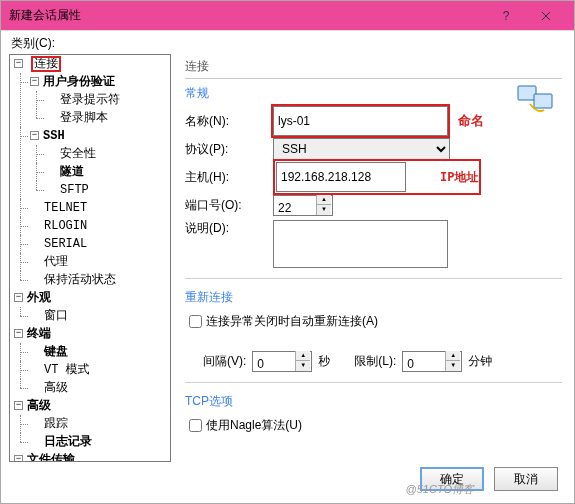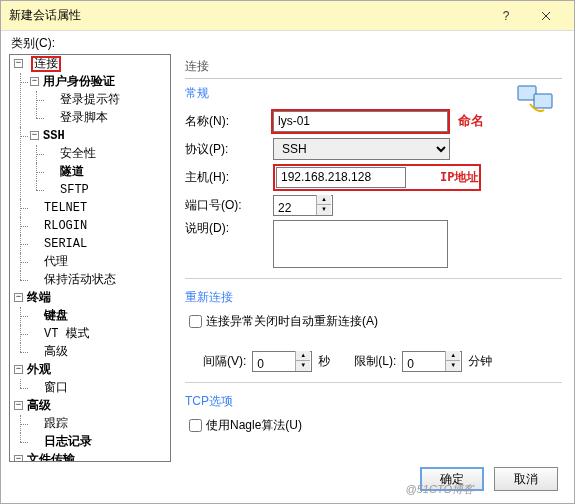--- a/index.html
+++ b/index.html
@@ -11,21 +11,21 @@
     color: #000;
     width: 575px;
     height: 504px;
     position: relative;
     border: 1px solid #aaa;
     overflow: hidden;
   }
   
   .titlebar {
     height: 30px;
-    background: #fef9c3;
+    background: #ec4899;
     display: flex;
     align-items: center;
     padding: 4px 8px;
     border-bottom: 1px solid #ddd;
   }
   .titlebar .title { flex: 1; font-size: 12px; }
   .titlebar .winbtn {
     width: 40px;
     height: 30px;
     display: flex;
@@ -105,21 +105,21 @@
 
   .form-row {
     display: flex;
     align-items: center;
     height: 26px;
     margin-bottom: 2px;
   }
   .form-row .lbl { width: 88px; }
   .text-input {
     border: 1px solid #7a7a7a;
-    height: 21px;
+    height: 30px;
     padding: 0 4px;
     font-family: inherit;
     font-size: 12px;
   }
   .text-input.wide { width: 175px; }
   select.text-input { width: 177px; height: 22px; }
   .num-input { width: 60px; height: 21px; border:1px solid #7a7a7a; display:flex; align-items:flex-end; }
   .num-input input { border:none; width: 42px; font-size:12px; padding:0 4px; outline:none; }
   .spin { display:flex; flex-direction:column; border-left:1px solid #aaa; }
   .spin div { width:14px; height:10px; font-size:6px; line-height:8px; text-align:center; background:#eee; border-bottom:1px solid #aaa; }
@@ -208,30 +208,30 @@
                 <li><span class="leaf-space"></span><span class="node-label">SFTP</span></li>
               </ul>
             </li>
             <li><span class="leaf-space"></span><span class="node-label">TELNET</span></li>
             <li><span class="leaf-space"></span><span class="node-label">RLOGIN</span></li>
             <li><span class="leaf-space"></span><span class="node-label">SERIAL</span></li>
             <li><span class="leaf-space"></span><span class="node-label">代理</span></li>
             <li><span class="leaf-space"></span><span class="node-label">保持活动状态</span></li>
           </ul>
         </li>
+        <li><span class="toggler">−</span><b class="node-label">外观</b>
+          <ul>
+            <li><span class="leaf-space"></span><span class="node-label">窗口</span></li>
+          </ul>
+        </li>
         <li><span class="toggler">−</span><b class="node-label">终端</b>
           <ul>
             <li><span class="leaf-space"></span><b class="node-label">键盘</b></li>
             <li><span class="leaf-space"></span><span class="node-label">VT 模式</span></li>
             <li><span class="leaf-space"></span><span class="node-label">高级</span></li>
-          </ul>
-        </li>
-        <li><span class="toggler">−</span><b class="node-label">外观</b>
-          <ul>
-            <li><span class="leaf-space"></span><span class="node-label">窗口</span></li>
           </ul>
         </li>
         <li><span class="toggler">−</span><b class="node-label">高级</b>
           <ul>
             <li><span class="leaf-space"></span><span class="node-label">跟踪</span></li>
             <li><span class="leaf-space"></span><b class="node-label">日志记录</b></li>
           </ul>
         </li>
         <li><span class="toggler">−</span><b class="node-label">文件传输</b>
           

